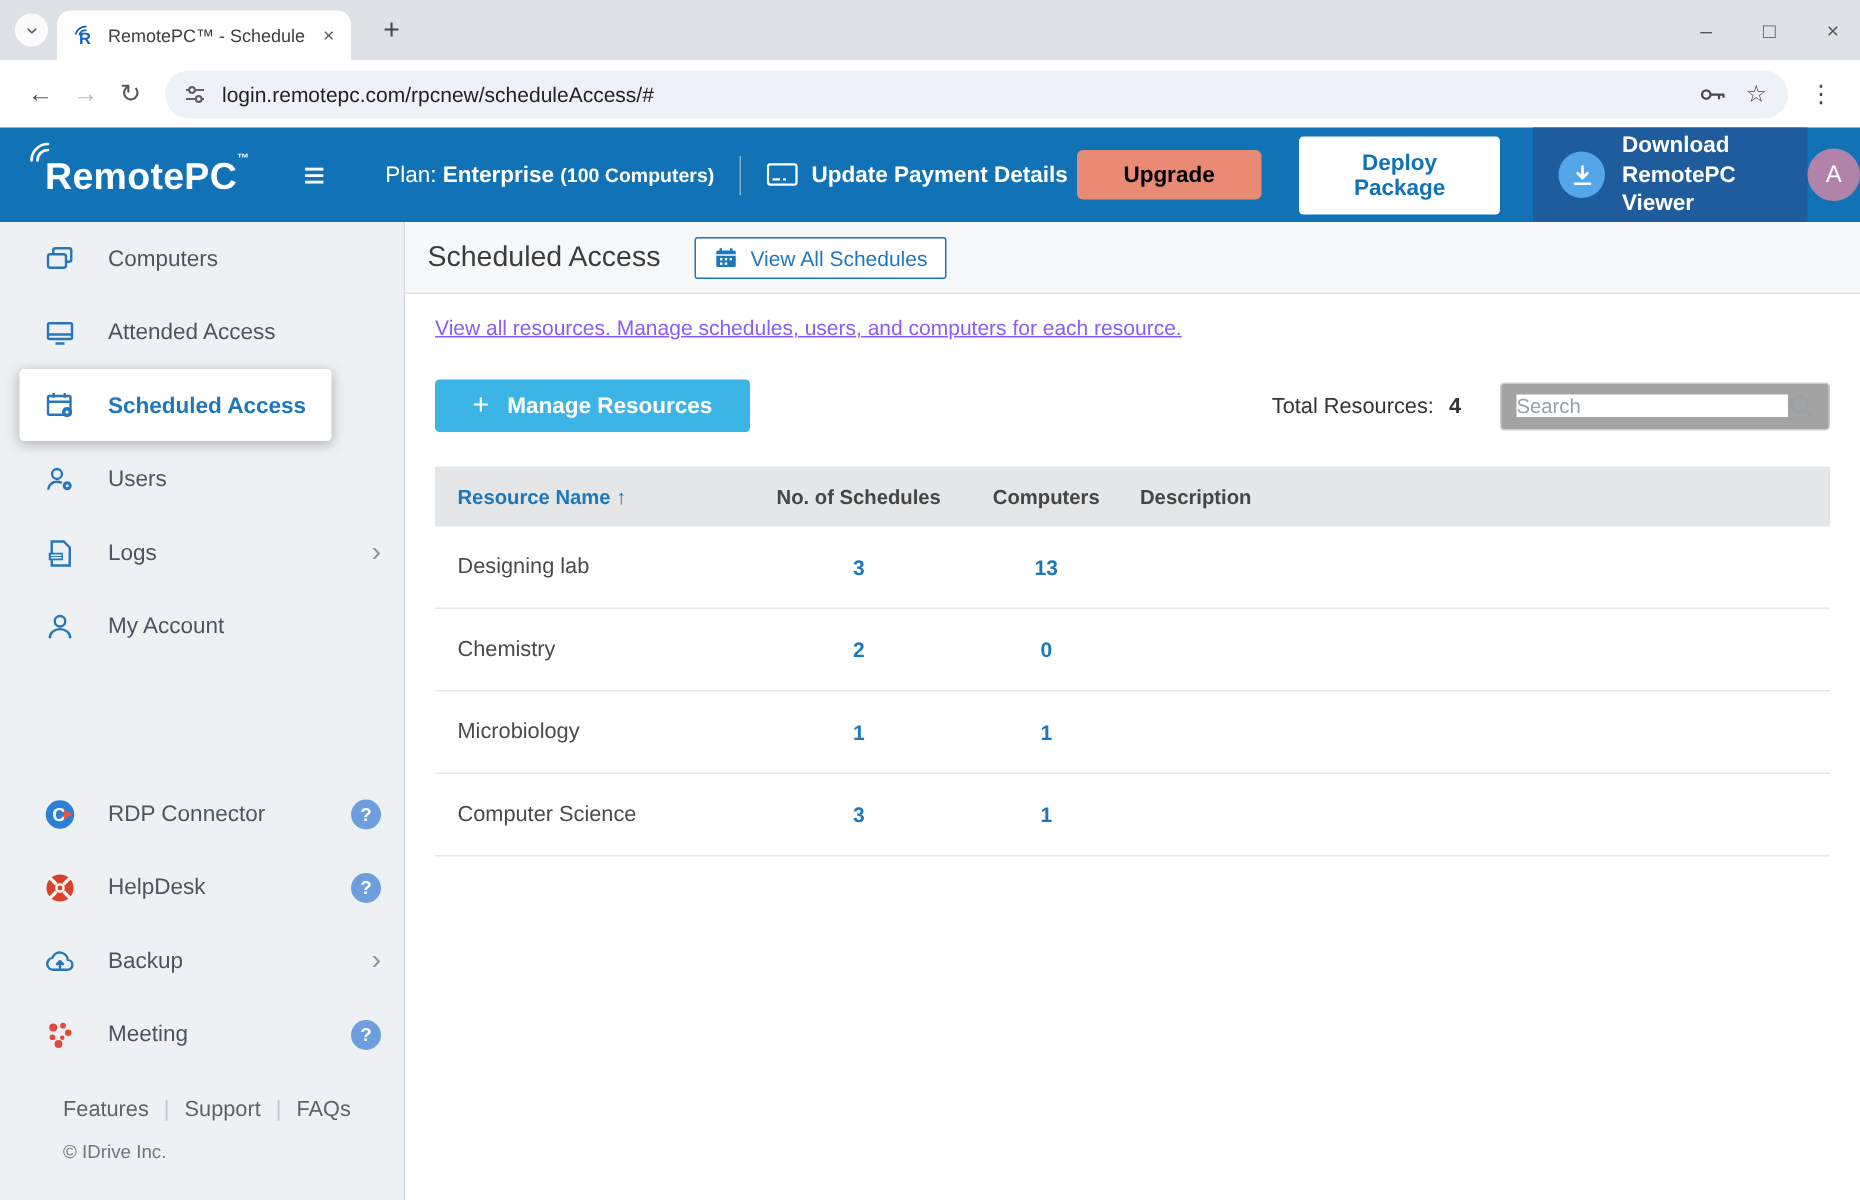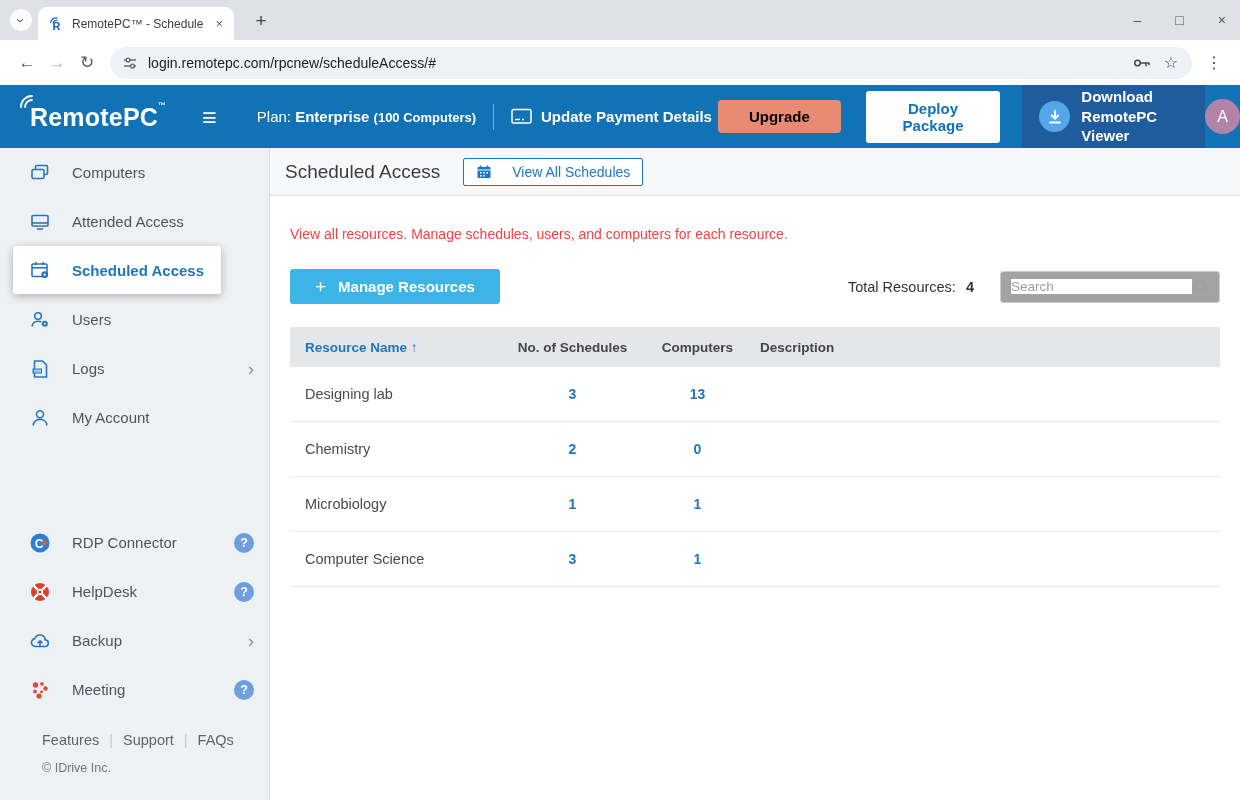--- a/index.html
+++ b/index.html
@@ -69,24 +69,24 @@
   .side-footer { margin-top:18px; padding-left:28px;margin-left:14px; }
   .flinks { display:flex; align-items:center; font-size:14.5px; color:#5b646d; }
   .flinks .sep { color:#c3c9cf; margin:0 10px; }
   .copyright { margin-top:13px; font-size:12.5px; color:#6b7680; }
 
   
   .content { flex:1; display:flex; flex-direction:column; min-width:0; background:#fff; }
   .content-titlebar { height:48px; background:#f7f8f9; border-bottom:1px solid #e2e2e2;
     display:flex; align-items:center; padding-left:15px; gap:23px; flex:none; }
   .page-title { font-size:19px; color:#3c3c3c; }
-  .btn-viewall { display:flex; align-items:center; gap:20px; background:#fff; color:#1d77bd;
+  .btn-viewall { display:flex; align-items:center; gap:8px; background:#fff; color:#1d77bd;
     border:1px solid #1d77bd; font-size:14px; padding:5px 12px; border-radius:2px; }
   .content-inner { padding:14px 20px 0 20px; }
-  .desc { font-size:14px; color:#ef4444; margin-top:16px; }
+  .desc { font-size:14px; color:#8b5cf6; margin-top:0;text-decoration:underline; }
   .actions { display:flex; align-items:center; margin-top:27px; }
   .btn-create { background:#3cb5e6; color:#fff; border:none; border-radius:3px; font-weight:bold;
     font-size:15px; padding:0 25px; height:35px; display:flex; align-items:center; gap:12px; }
   .btn-create .plus { font-size:19px; font-weight:normal; }
   .total { margin-left:auto; font-size:14.5px; color:#333; }
   .total b { margin-left:6px; }
   .search-box { margin-left:26px; width:220px; height:32px; border:1px solid #c9ced4;
     border-radius:3px; display:flex; align-items:center; padding:0 9px 0 10px; background:#a3a3a3; }
   .search-box input { border:none; outline:none; flex:1; font-size:13.5px;
     font-family:"Liberation Sans",sans-serif; color:#333; min-width:0; }

